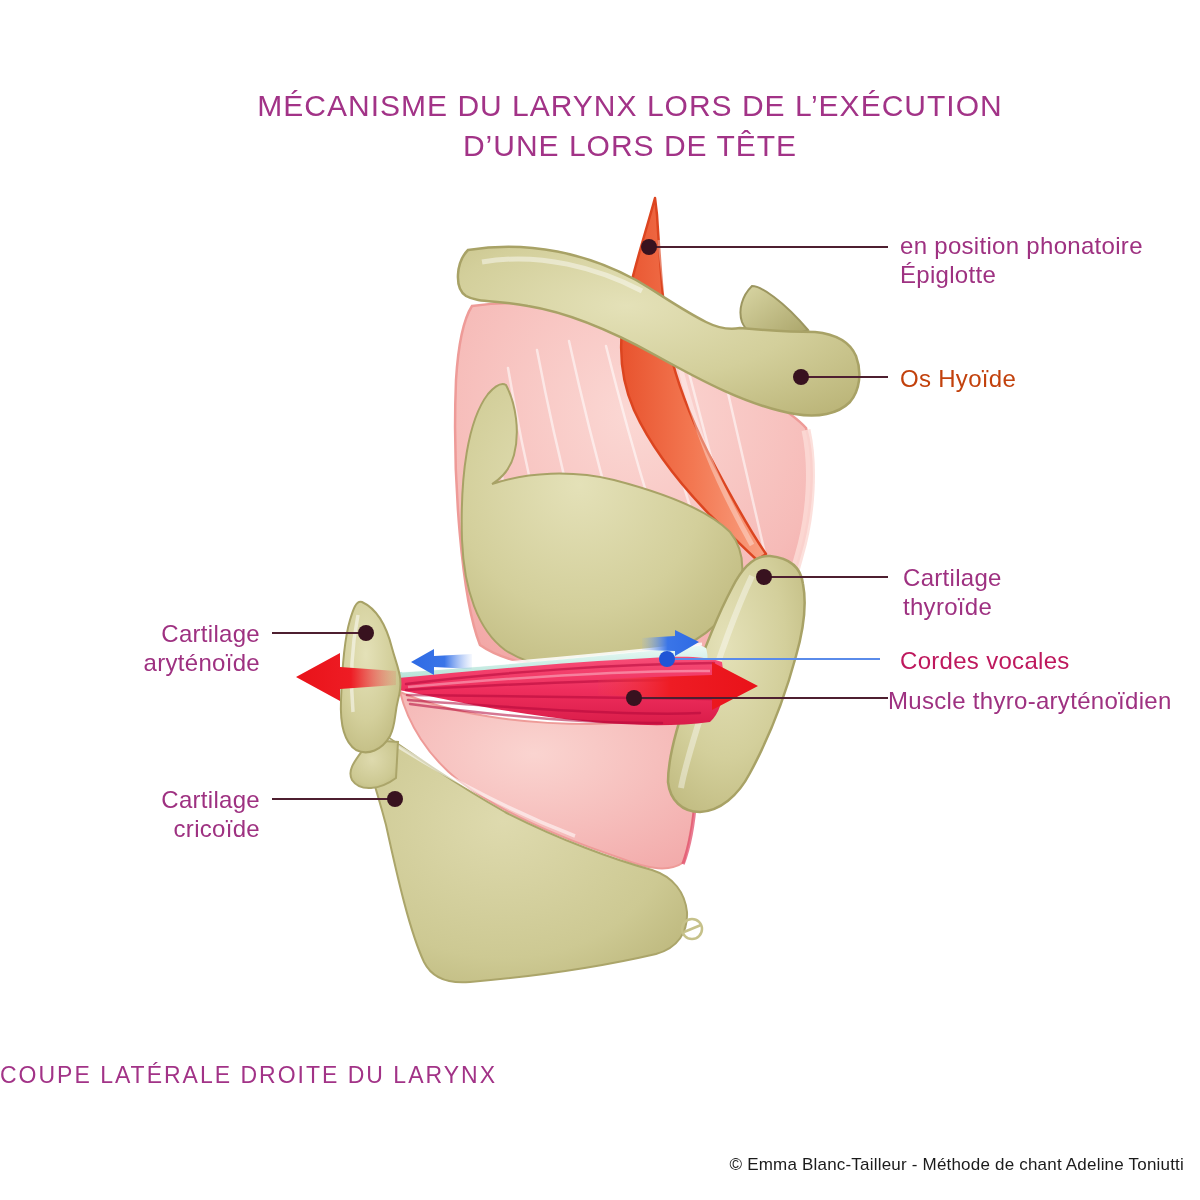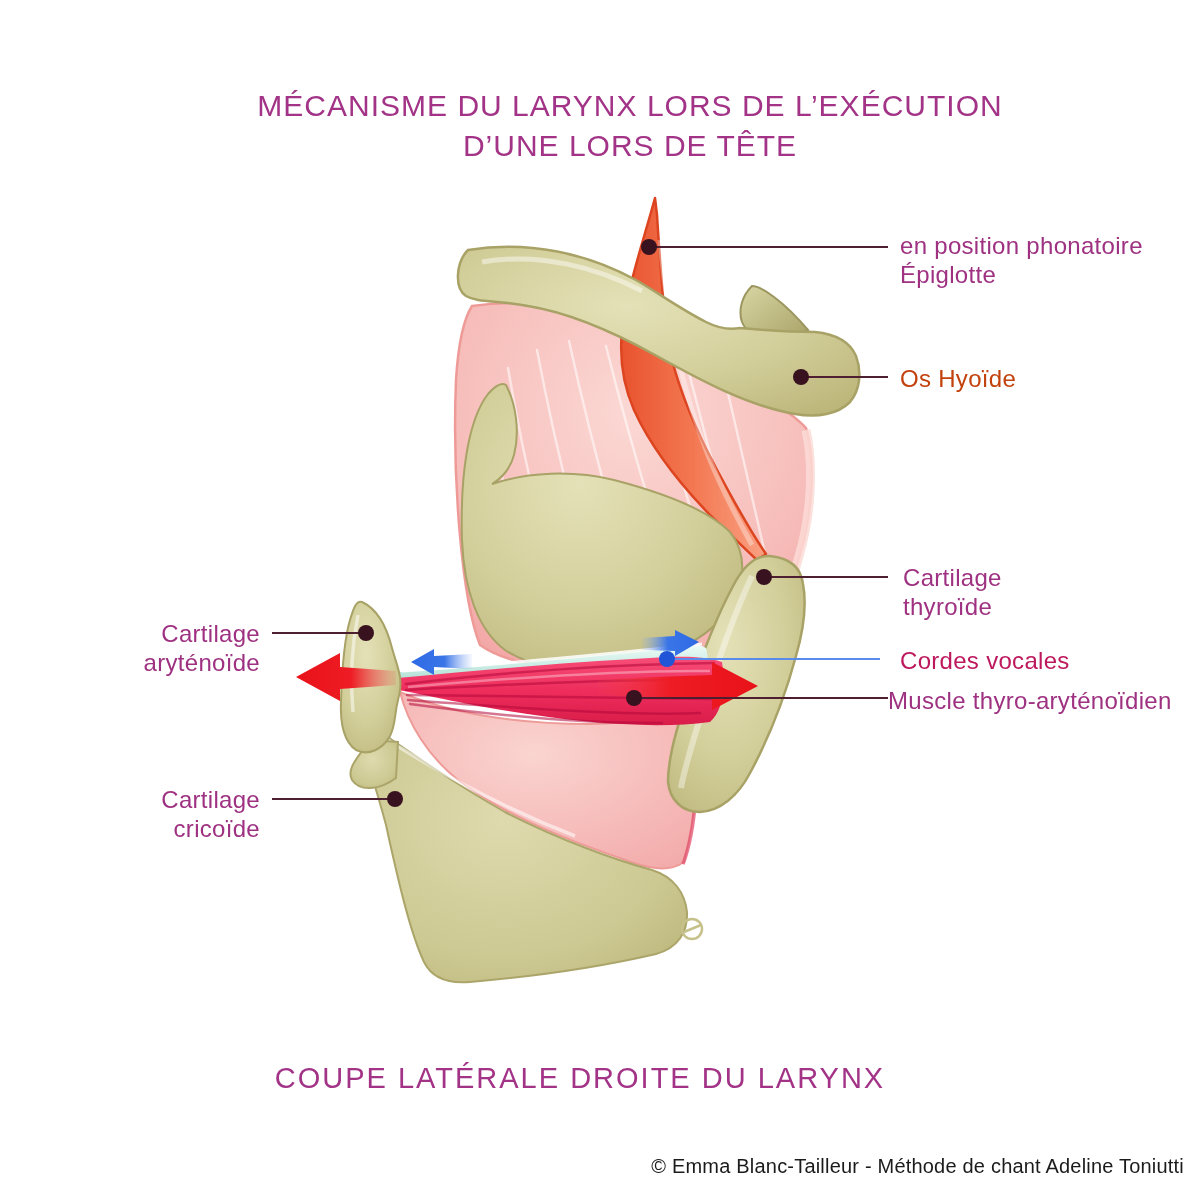--- a/index.html
+++ b/index.html
@@ -2,26 +2,26 @@
 <html><head>
 <meta charset="utf-8">
 <style>
   html,body{margin:0;padding:0;background:#fff;}
   body{width:1200px;height:1200px;position:relative;overflow:hidden;
        font-family:"Liberation Sans",sans-serif;}
   .stage{position:absolute;inset:0;width:1200px;height:1172px;}
   svg.art{position:absolute;left:0;top:0;}
   .title{position:absolute;top:86px;left:60px;width:1140px;text-align:center;
          font-size:30px;line-height:40px;letter-spacing:1px;font-weight:500;}
-  .caption{position:absolute;top:1062px;left:0;width:1160px;text-align:center;
-           font-size:29px;letter-spacing:2px;font-weight:500;}
+  .caption{position:absolute;top:1062px;left:0;width:1160px;
+           font-size:23px;letter-spacing:2px;font-weight:500;}
   .label{position:absolute;font-size:24px;line-height:29px;font-weight:500;
          letter-spacing:.3px;white-space:nowrap;}
   .label.ra{text-align:right;}
-  .credit{position:absolute;top:1155px;right:16px;font-size:20px;letter-spacing:.2px;text-align:right;}
+  .credit{position:absolute;top:1155px;right:16px;font-size:17px;letter-spacing:.2px;text-align:right;}
 </style>
 </head>
 <body>
 
 <div class="stage">
 
   <svg class="art" width="1200" height="1200" viewBox="0 0 1200 1200">
     <defs>
       <radialGradient id="olv" cx="42%" cy="35%" r="80%">
         <stop offset="0" stop-color="#E4E1B8"></stop>

